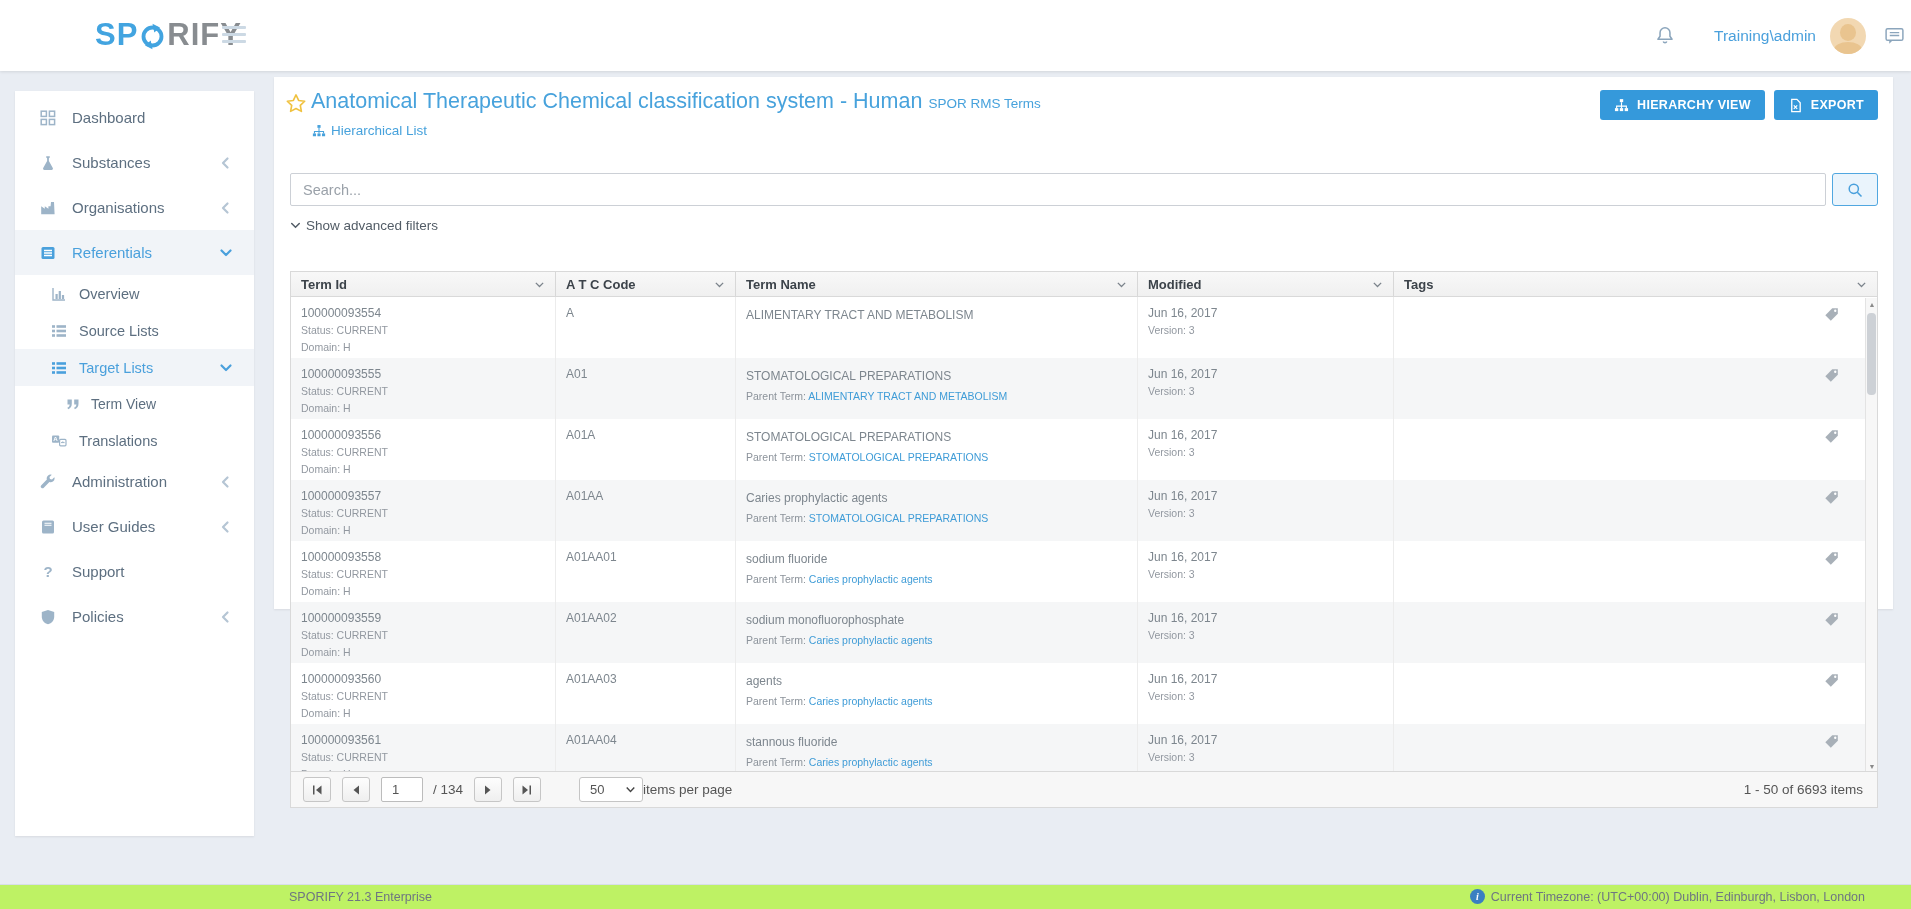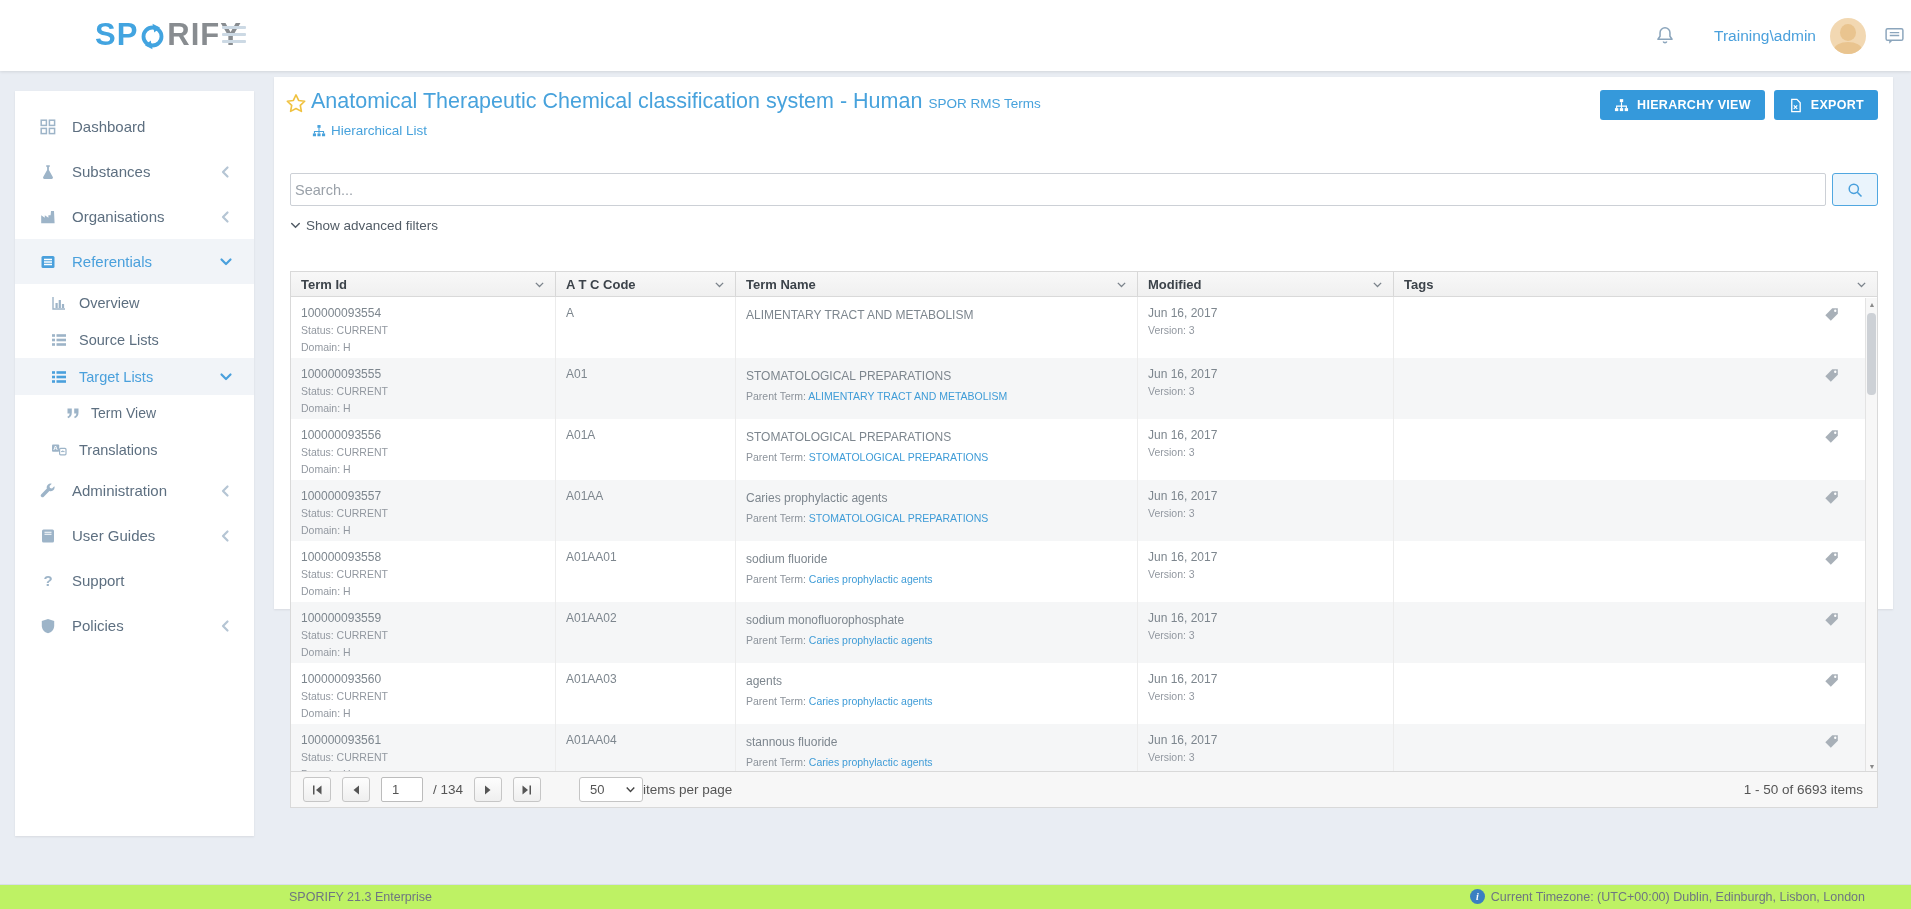--- a/index.html
+++ b/index.html
@@ -20,21 +20,21 @@
   .bell { width:22px; height:22px; color:#8ba5bc; margin-right:38px; cursor:pointer; }
   .user-name { color:#4aa0dc; font-size:15.5px; margin-right:14px; cursor:pointer; }
   .avatar { width:36px; height:36px; border-radius:50%; background:#f2d8b2; position:relative; overflow:hidden;
             margin-right:18px; cursor:pointer; flex:none; }
   .avatar .head { position:absolute; left:10px; top:6px; width:16px; height:17px; border-radius:50%; background:#e9c48f; }
   .avatar .body { position:absolute; left:4px; top:24px; width:28px; height:16px; border-radius:50%; background:#e9c48f; }
   .chat-ic { width:21px; height:21px; color:#8ba5bc; margin-right:6px; cursor:pointer; }
 
   
   .sidebar { position:absolute; left:15px; top:91px; width:239px; height:745px; background:#fff;
-             box-shadow:0 1px 2px rgba(0,0,0,.08); padding-top:13px; z-index:10; }
+             box-shadow:0 1px 2px rgba(0,0,0,.08); padding-top:4px; z-index:10; }
   .nav-item { display:flex; align-items:center; cursor:pointer; color:#5d6f80; }
   .nav-item.lvl1 { height:45px; padding-left:25px; font-size:15px; }
   .nav-item.lvl2 { height:37px; padding-left:36px; font-size:14.5px; }
   .nav-item.lvl3 { height:36px; padding-left:50px; font-size:14px; }
   .nav-icon { width:20px; height:17px; margin-right:12px; color:#9db4c8; flex:none; display:flex; align-items:center; }
   .lvl2 .nav-icon { width:18px; margin-right:10px; }
   .lvl3 .nav-icon { width:17px; margin-right:9px; }
   .nav-icon svg { width:16px; height:16px; }
   .nav-label { flex:1; }
   .nav-chev { width:16px; height:16px; margin-right:20px; color:#b5c5d4; }
@@ -50,21 +50,21 @@
   .subtitle { position:absolute; left:38px; top:46px; display:flex; align-items:center; color:#47a2dc;
               font-size:13.5px; cursor:pointer; }
   .subtitle svg { width:14px; height:14px; margin-right:5px; }
   .hdr-buttons { position:absolute; right:15px; top:13px; display:flex; gap:9px; }
   .btn-blue { background:#3599db; color:#fff; border:none; border-radius:3px; height:30px;
               font-size:12.5px; font-weight:700; letter-spacing:.3px; display:flex; align-items:center;
               justify-content:center; cursor:pointer; font-family:inherit; padding:0 14px; }
   .btn-blue svg { width:15px; height:15px; margin-right:8px; }
 
   .search-row { position:absolute; left:16px; right:15px; top:96px; height:33px; display:flex; }
-  .search-input { flex:1; height:33px; border:1px solid #ccd0d6; border-radius:2px; padding:0 4px;
+  .search-input { flex:1; height:33px; border:1px solid #ccd0d6; border-radius:2px; padding:0 12px;
                   font-size:14.5px; font-family:inherit; color:#555; outline:none; }
   .search-input::placeholder { color:#9aa1a9; }
   .search-btn { width:46px; height:33px; margin-left:6px; background:#eaf4fc; border:1px solid #51a7e0;
                 border-radius:3px; color:#4aa0dc; display:flex; align-items:center; justify-content:center; cursor:pointer; }
   .search-btn svg { width:18px; height:18px; }
 
   .filters-toggle { position:absolute; left:16px; top:141px; display:flex; align-items:center; gap:5px;
                     color:#525c66; font-size:13.5px; cursor:pointer; }
   .filters-toggle svg { width:11px; height:11px; color:#525c66; }
 

